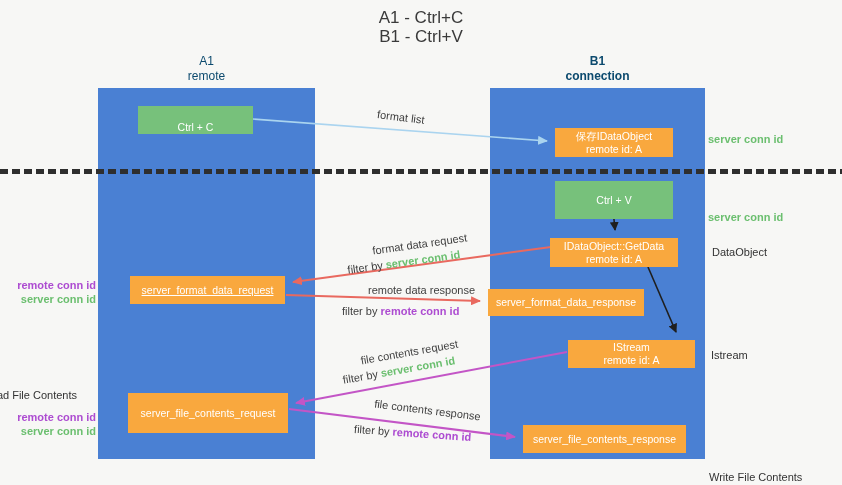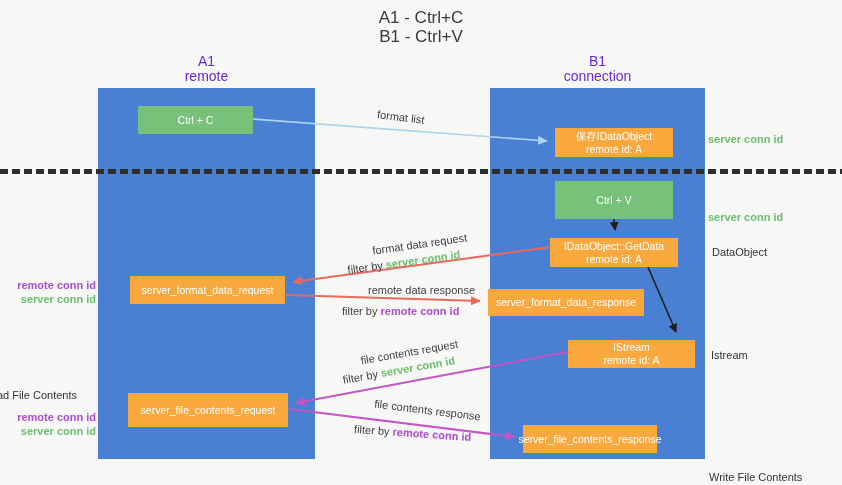--- a/index.html
+++ b/index.html
@@ -6,21 +6,21 @@
   .canvas{
     position:relative;width:842px;height:485px;background:#f7f7f5;
     font-family:"Liberation Sans",sans-serif;overflow:hidden;
   }
   .title{
     position:absolute;top:8px;left:0;width:842px;text-align:center;
     font-size:17px;line-height:19px;color:#3a3a3a;
   }
   .col-header{
     position:absolute;top:54px;text-align:center;
-    font-size:14px;line-height:15px;color:#6d28d9;
+    font-size:12px;line-height:15px;color:#0c4a6e;
   }
   .col{
     position:absolute;top:88px;height:371px;background:#4a80d3;
   }
   .node{
     position:absolute;display:flex;flex-direction:column;align-items:center;
     justify-content:center;color:#fff;font-size:10.5px;line-height:13px;
     text-align:center;
   }
   .green-box{background:#77c17b;}
@@ -51,21 +51,21 @@
 
   <div class="title">
     <div>A1 - Ctrl+C</div>
     <div>B1 - Ctrl+V</div>
   </div>
 
   <div class="col-header" style="left:98px;width:217px;">
     <div>A1</div>
     <div>remote</div>
   </div>
-  <div class="col-header" style="left:490px;width:215px;">
+  <div class="col-header" style="left:490px;width:215px;font-weight:bold;">
     <div>B1</div>
     <div>connection</div>
   </div>
 
   <div class="col" style="left:98px;width:217px;"></div>
   <div class="col" style="left:490px;width:215px;"></div>
 
   <div class="divider"></div>
 
   <svg class="arrows" viewBox="0 0 842 485">
@@ -85,21 +85,21 @@
     </defs>
     <line x1="253" y1="119" x2="547" y2="141" stroke="#aad4ef" stroke-width="1.6" marker-end="url(#mBlue)"></line>
     <line x1="613" y1="209" x2="615" y2="230" stroke="#1f1f1f" stroke-width="1.6" marker-end="url(#mBlack)"></line>
     <line x1="648" y1="267" x2="676" y2="332" stroke="#1f1f1f" stroke-width="1.6" marker-end="url(#mBlack)"></line>
     <line x1="551" y1="247" x2="293" y2="282" stroke="#e9695f" stroke-width="2" marker-end="url(#mRed)"></line>
     <line x1="286" y1="295" x2="480" y2="301" stroke="#e9695f" stroke-width="2" marker-end="url(#mRed)"></line>
     <line x1="567" y1="352" x2="296" y2="403" stroke="#c355c6" stroke-width="2" marker-end="url(#mMag)"></line>
     <line x1="289" y1="409" x2="515" y2="437" stroke="#c355c6" stroke-width="2" marker-end="url(#mMag)"></line>
   </svg>
 
-  <div class="node green-box" style="left:138px;top:106px;width:115px;height:28px;">
+  <div class="node green-box" style="left:138px;top:106px;width:115px;height:28px;justify-content:flex-end;">
     <div>Ctrl + C</div>
   </div>
 
   <div class="node orange-box" style="left:555px;top:128px;width:118px;height:29px;">
     <div>保存IDataObject</div>
     <div>remote id: A</div>
   </div>
 
   <div class="node green-box" style="left:555px;top:181px;width:118px;height:38px;">
     <div>Ctrl + V</div>
@@ -108,33 +108,33 @@
   <div class="node orange-box" style="left:550px;top:238px;width:128px;height:29px;">
     <div>IDataObject::GetData</div>
     <div>remote id: A</div>
   </div>
 
   <div class="node orange-box" style="left:568px;top:340px;width:127px;height:28px;">
     <div>IStream</div>
     <div>remote id: A</div>
   </div>
 
-  <div class="node orange-box" style="left:130px;top:276px;width:155px;height:28px;">
+  <div class="node orange-box" style="left:130px;top:276px;width:155px;height:28px;text-decoration:underline;">
     <div>server_format_data_request</div>
   </div>
 
   <div class="node orange-box" style="left:488px;top:289px;width:156px;height:27px;">
     <div>server_format_data_response</div>
   </div>
 
-  <div class="node orange-box" style="left:128px;top:393px;width:160px;height:34px;">
+  <div class="node orange-box" style="left:128px;top:393px;width:160px;height:40px;">
     <div>server_file_contents_request</div>
   </div>
 
-  <div class="node orange-box" style="left:523px;top:425px;width:134px;height:28px;">
+  <div class="node orange-box" style="left:523px;top:425px;width:163px;height:28px;">
     <div>server_file_contents_response</div>
   </div>
 
   <div class="elabel rot-p7" style="left:377px;top:111px;">format list</div>
 
   <div class="elabel rot-n8" style="left:372px;top:238px;">format data request</div>
   <div class="elabel rot-n8" style="left:347px;top:256px;"><span>filter by </span><span class="green-text">server conn id</span></div>
 
   <div class="elabel" style="left:368px;top:284px;">remote data response</div>
   <div class="elabel" style="left:342px;top:305px;"><span>filter by </span><span class="purple-text">remote conn id</span></div>

